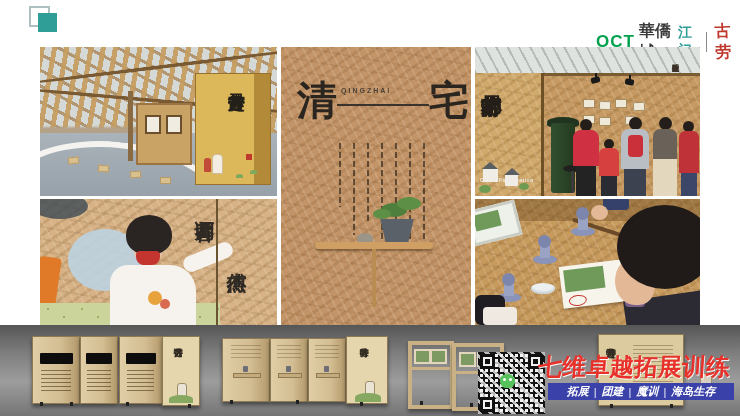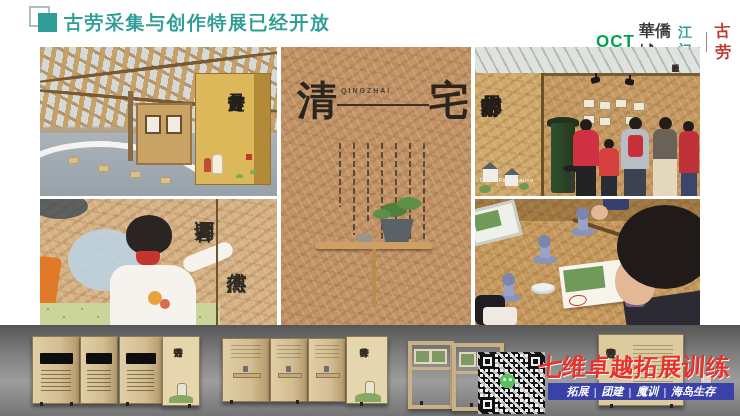--- a/index.html
+++ b/index.html
@@ -148,21 +148,20 @@
     justify-content:center;gap:5px;color:#fff;font-size:11px;font-weight:700;font-style:italic;}
   .banner .sep{font-weight:400;opacity:.9;font-style:normal;}
 </style>
 </head>
 <body>
 
 <div class="stage">
 
   <div class="abs hdr-outline"></div>
   <div class="abs hdr-fill"></div>
-  <div class="abs hdr-title">古劳采集与创作特展已经开放</div>
 
   <div class="abs logo">
     <span class="logo-oct">OCT</span>
     <span class="logo-brand">華僑城</span>
     <span class="logo-city">江门</span>
     <span class="logo-div"></span>
     <span class="logo-stamp">古劳</span>
   </div>
 
   <div class="ph" id="ph-canopy">

